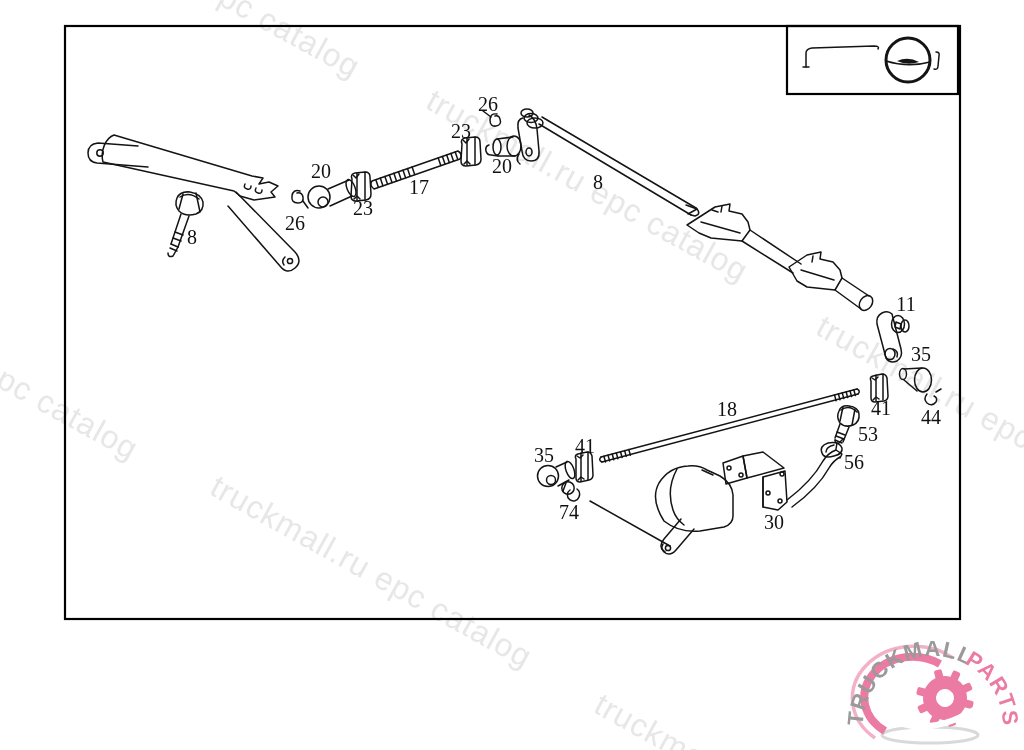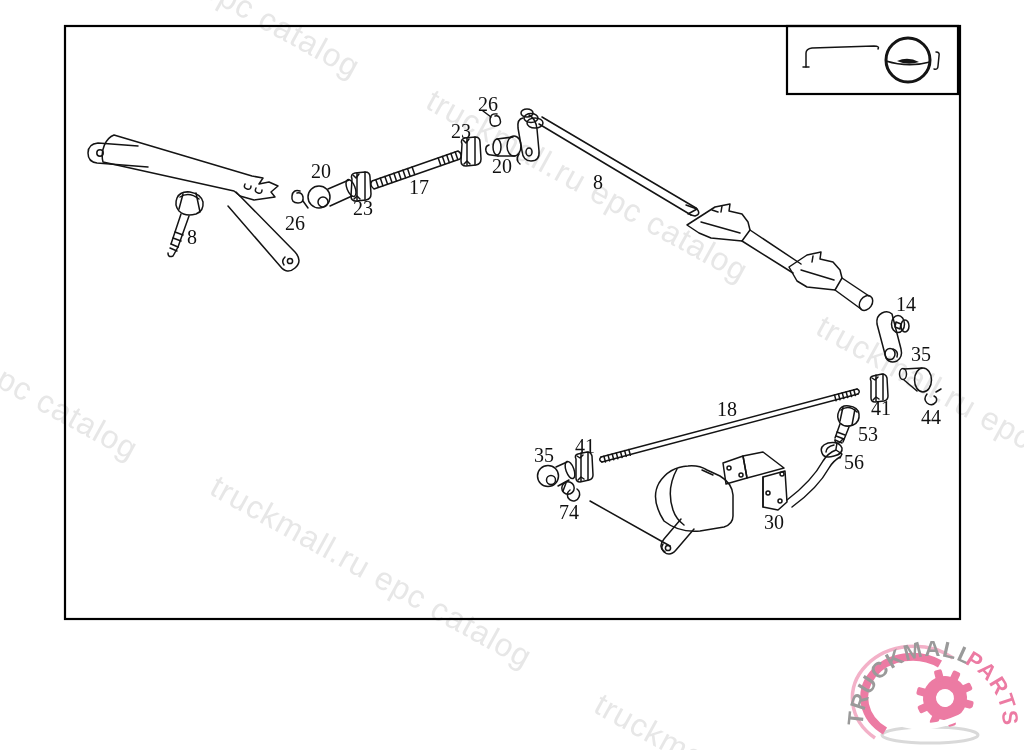--- a/index.html
+++ b/index.html
@@ -241,21 +241,21 @@
 
   <span class="callout" style="left:488px;top:104px">26</span>
   <span class="callout" style="left:461px;top:131px">23</span>
   <span class="callout" style="left:502px;top:166px">20</span>
   <span class="callout" style="left:321px;top:171px">20</span>
   <span class="callout" style="left:419px;top:187px">17</span>
   <span class="callout" style="left:363px;top:208px">23</span>
   <span class="callout" style="left:295px;top:223px">26</span>
   <span class="callout" style="left:192px;top:237px">8</span>
   <span class="callout" style="left:598px;top:182px">8</span>
-  <span class="callout" style="left:906px;top:304px">14</span>
+  <span class="callout" style="left:906px;top:304px">11</span>
   <span class="callout" style="left:921px;top:354px">35</span>
   <span class="callout" style="left:881px;top:408px">41</span>
   <span class="callout" style="left:931px;top:417px">44</span>
   <span class="callout" style="left:727px;top:409px">18</span>
   <span class="callout" style="left:868px;top:434px">53</span>
   <span class="callout" style="left:585px;top:446px">41</span>
   <span class="callout" style="left:544px;top:455px">35</span>
   <span class="callout" style="left:854px;top:462px">56</span>
   <span class="callout" style="left:569px;top:512px">74</span>
   <span class="callout" style="left:774px;top:522px">30</span>

